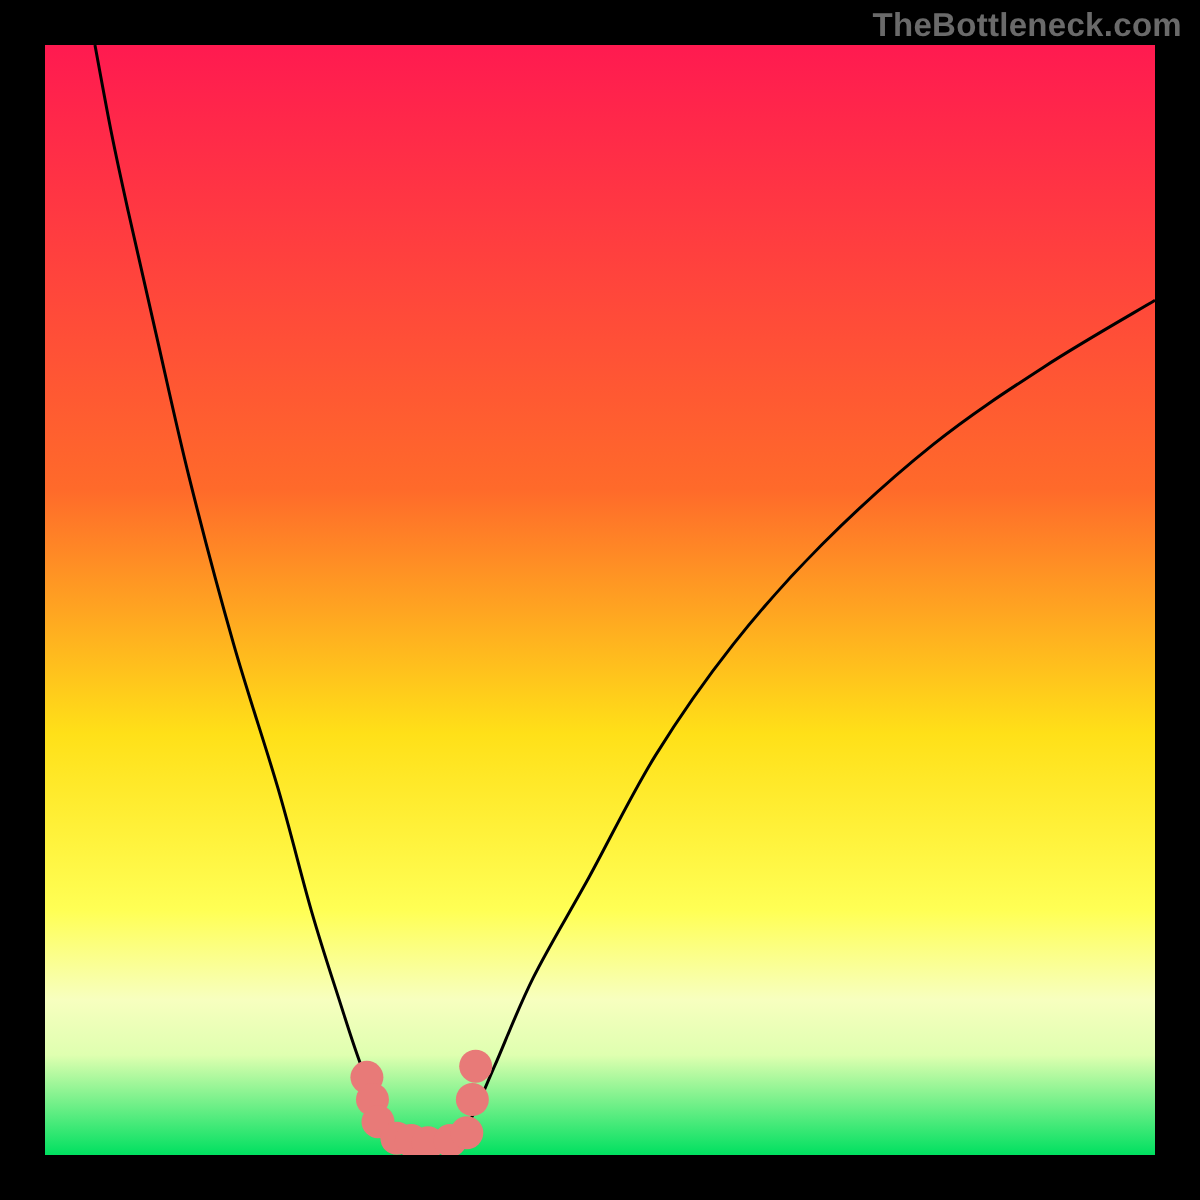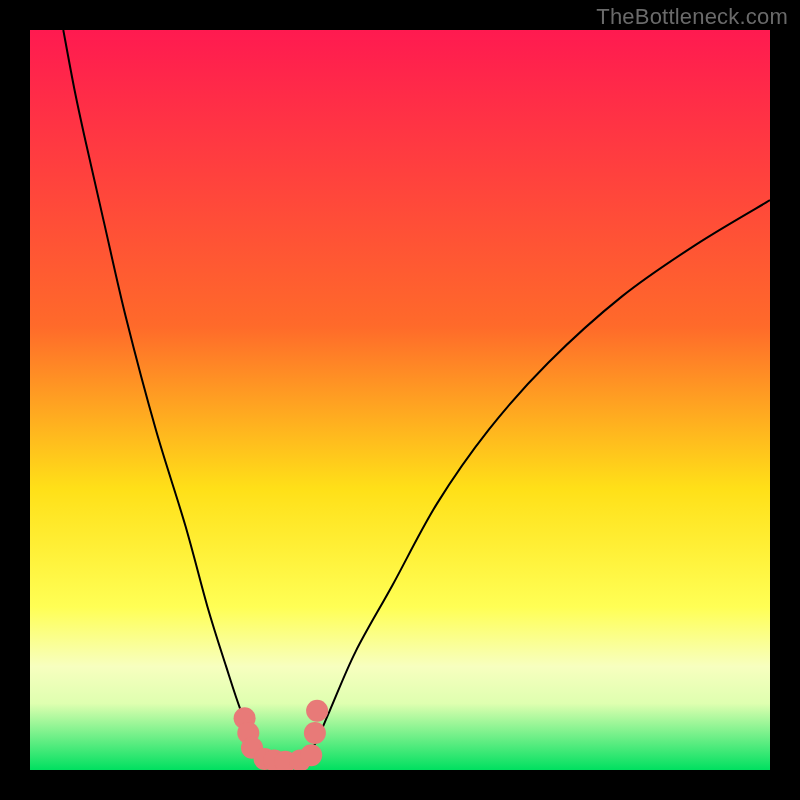--- a/index.html
+++ b/index.html
@@ -25,21 +25,21 @@
     left: 30px;
     width: 740px;
     height: 740px;
   }
   .watermark {
     position: absolute;
     top: 4px;
     right: 12px;
     color: #6a6a6a;
     font-size: 22px;
-    font-weight: 400;
+    font-weight: 700;
     letter-spacing: 0.2px;
   }
 </style>
 </head>
 <body>
 
 <div class="frame">
   <div class="watermark">TheBottleneck.com</div>
   <svg class="plot" viewBox="0 0 740 740" preserveAspectRatio="none">
     <defs>

